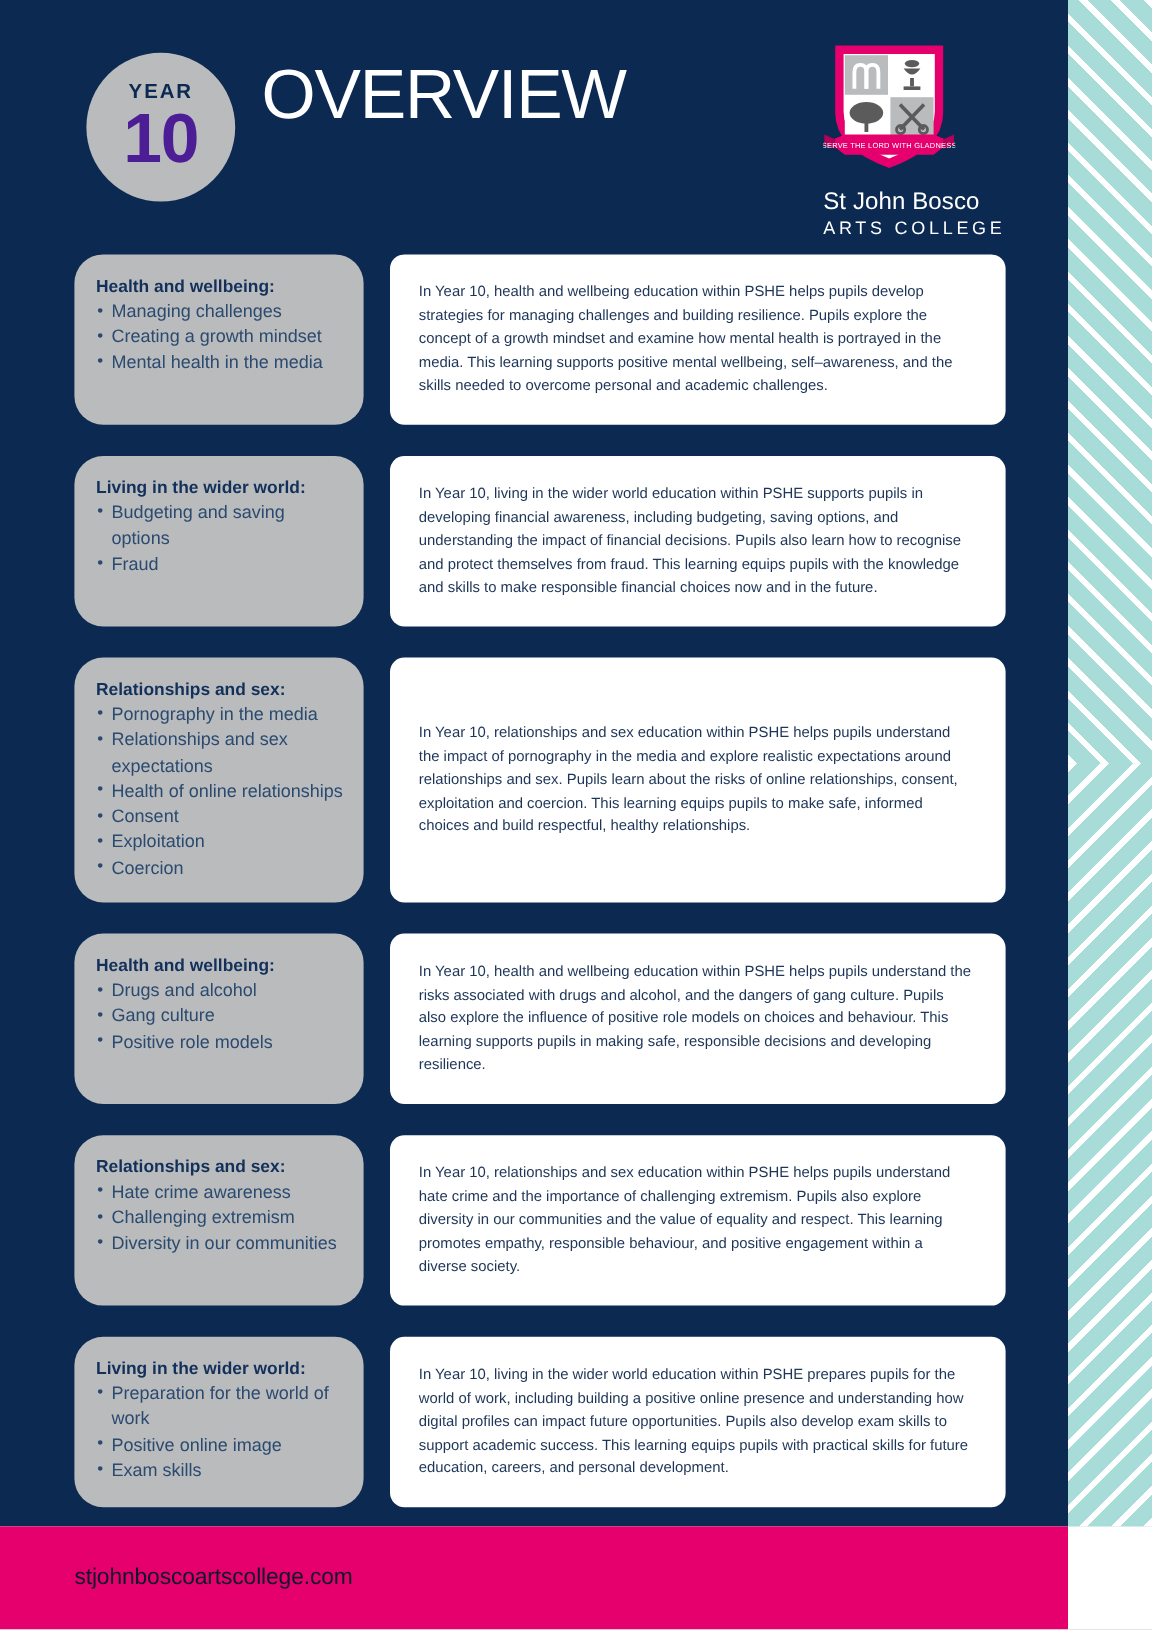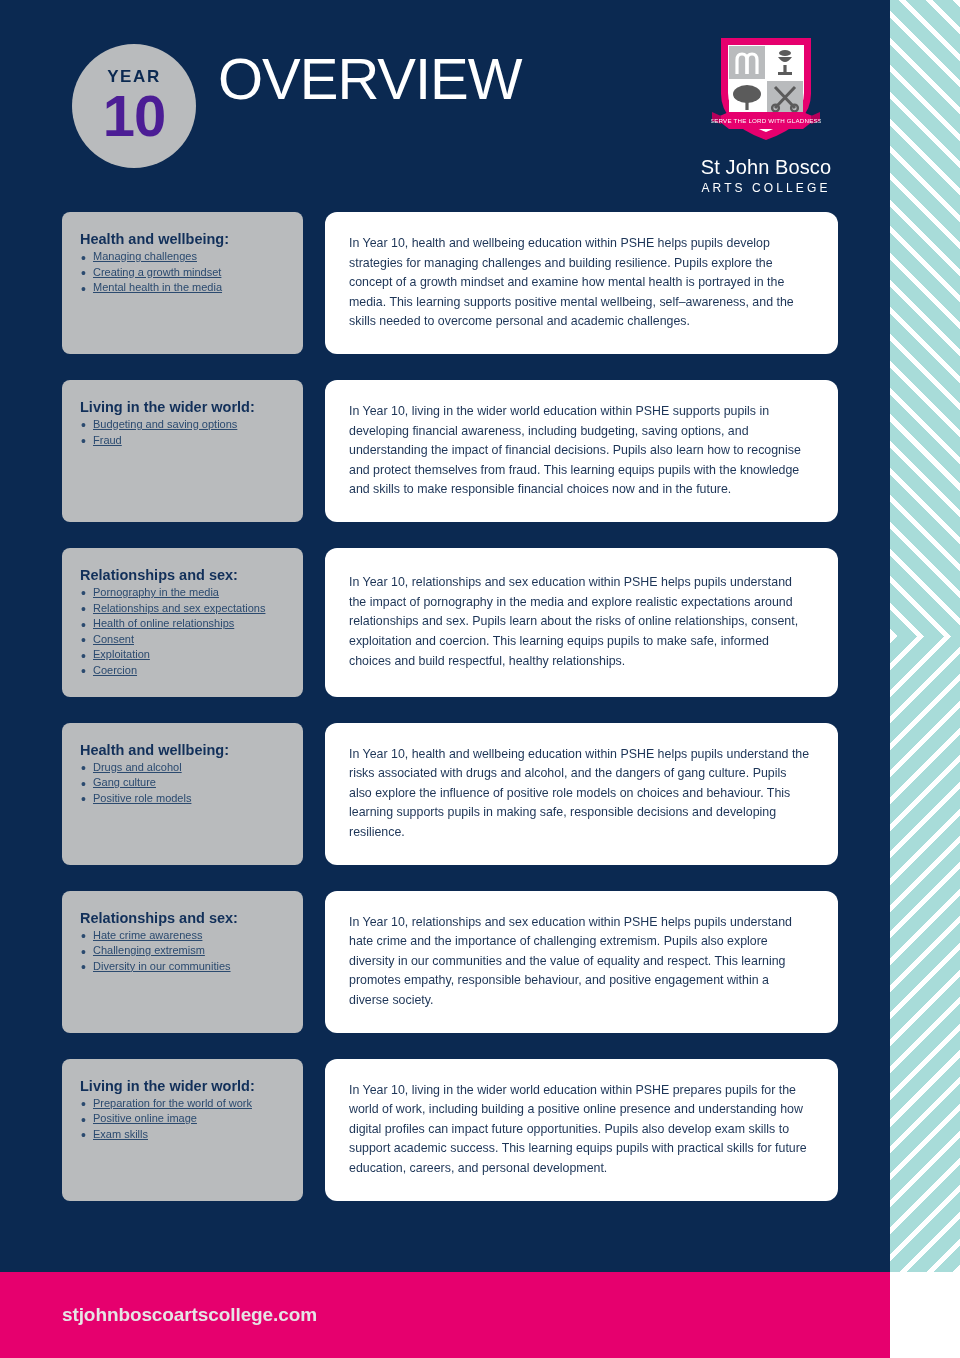--- a/index.html
+++ b/index.html
@@ -120,30 +120,29 @@
     letter-spacing: -1px;
     display: block;
   }
 
   
   .logo-wrap {
     position: absolute;
     right: 44px;
     top: 32px;
     width: 160px;
-    text-align: center;
   }
   .logo-name {
     font-size: 20px;
     color: #ffffff;
     margin-top: 2px;
     letter-spacing: 0.1px;
   }
   .logo-sub {
-    font-size: 12px;
+    font-size: 15px;
     color: #ffffff;
     letter-spacing: 3.1px;
     margin-top: 2px;
   }
 
   
   .rows {
     position: absolute;
     left: 0;
     top: 212px;
@@ -155,40 +154,39 @@
     display: flex;
     align-items: stretch;
     padding: 0 52px 0 62px;
     margin-bottom: 26px;
   }
 
   .topic-card {
     width: 241px;
     flex: 0 0 241px;
     background: #b9bbbd;
-    border-radius: 8px;
+    border-radius: 24px;
     padding: 19px 16px 18px 18px;
     color: #12305a;
   }
   .topic-title {
     font-size: 14.5px;
     font-weight: bold;
     color: #12305a;
     margin-bottom: 2px;
   }
   .topic-list {
     list-style: none;
   }
   .topic-list li {
-    font-size: 11px;
+    font-size: 15px;
     line-height: 1.42;
     color: #2b4a6f;
     position: relative;
     padding-left: 13px;
-    text-decoration: underline;
   }
   .topic-list li::before {
     content: "•";
     position: absolute;
     left: 1px;
     top: -0.5px;
     font-size: 14px;
     color: #2b4a6f;
   }
 
@@ -214,22 +212,22 @@
     top: 1272px;
     width: 890px;
     height: 86px;
     background: #e6006e;
     display: flex;
     align-items: center;
     padding-left: 62px;
   }
   .footer-url {
     font-size: 19px;
-    font-weight: bold;
-    color: #e5e5e5;
+    font-weight: normal;
+    color: #0f172a;
     letter-spacing: -0.1px;
   }
 </style>
 </head>
 <body>
 
 <div id="page">
 
   <div class="chevron-strip">
     <div class="chev-up"></div>

